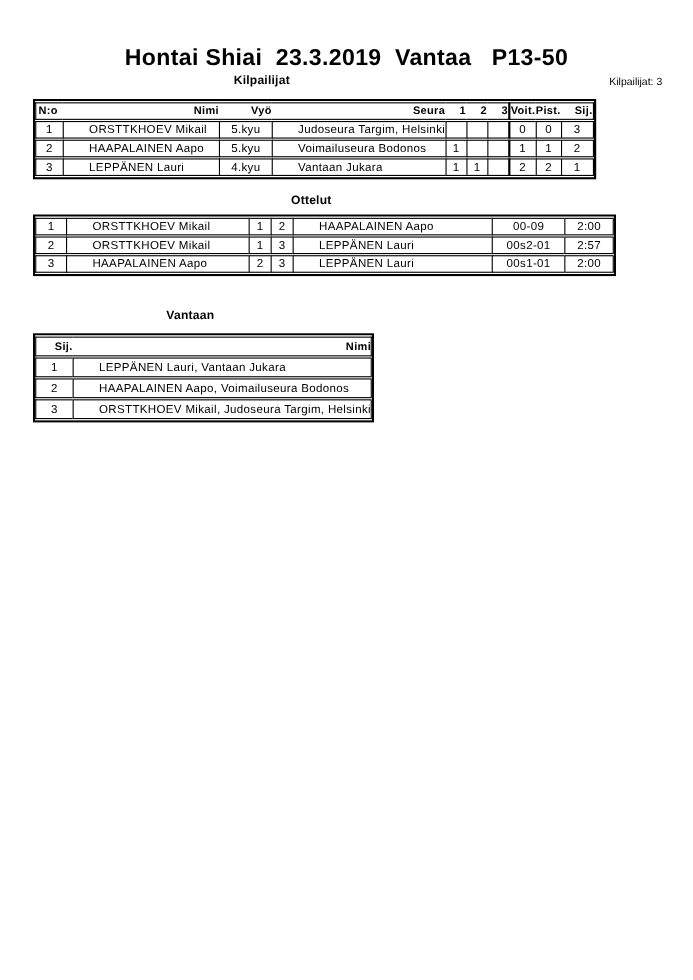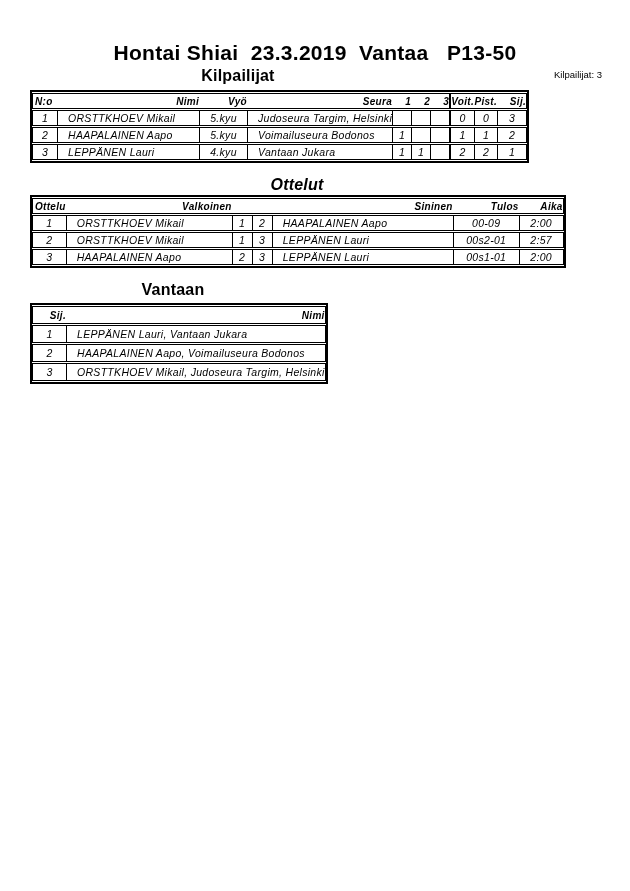--- a/index.html
+++ b/index.html
@@ -9,24 +9,24 @@
     font-family:"Liberation Sans", sans-serif;
     overflow:hidden;
   }
   .page-title {
     position:absolute; top:41px; left:0; width:630px;
     text-align:center; font-size:21px; font-weight:bold;
     white-space:pre; letter-spacing:0.3px;
   }
   .section-label {
     position:absolute; width:200px; text-align:center;
-    font-size:16px; font-weight:bold; letter-spacing:0.2px;
+    font-size:11px; font-weight:bold; letter-spacing:0.2px;
   }
   .lbl-kilpailijat { top:67px; left:138px; }
-  .lbl-ottelut    { top:176px; left:197px;font-style:italic; }
+  .lbl-ottelut    { top:176px; left:183px; }
   .lbl-tulokset   { top:281px; left:73px; }
   .competitors-count {
     position:absolute; top:69px; left:502px; width:100px;
     font-size:9.5px; text-align:right;
   }
   .tbl-wrap { position:absolute; border:2px solid #000; background:#fff; display:inline-block; }
   .tbl-kilpailijat { top:90px;  left:30px; }
   .tbl-ottelut     { top:195px; left:30px; }
   .tbl-tulokset    { top:303px; left:30px; }
   table { border-collapse:separate; border-spacing:0 1px; table-layout:fixed; background:#fff; }
@@ -37,24 +37,24 @@
     vertical-align:middle; overflow:hidden; white-space:nowrap;
   }
   td:last-child { border-right:1px solid #000; }
   th {
     border-left:0; border-right:0;
     font-size:10px; font-weight:bold; text-align:right;
   }
   th:first-child { border-left:1px solid #000; }
   th:last-child  { border-right:1px solid #000; }
   .thick { border-left:2px solid #000 !important; }
-  tr { height:16px;font-style:italic; }
+  tr { height:16px; }
   .tbl-tulokset tr { height:18px; }
   .ac { text-align:center; }
-  .al { text-align:left; padding-left:10px; overflow:visible;margin-top:26px; }
+  .al { text-align:left; padding-left:23px; overflow:visible;margin-top:26px; }
   .hl { text-align:left; padding-left:2px; overflow:visible; }
 </style>
 </head>
 <body>
 
 <div class="page-title">Hontai Shiai  23.3.2019  Vantaa   P13-50</div>
 
 <div class="section-label lbl-kilpailijat">Kilpailijat</div>
 <div class="competitors-count">Kilpailijat: 3</div>
 
@@ -132,29 +132,20 @@
     <colgroup>
       <col style="width:28px">
         <col style="width:166px">
         <col style="width:20px">
         <col style="width:20px">
       <col style="width:181px">
         <col style="width:66px">
         <col style="width:45px">
     </colgroup>
     <tbody>
-        <tr>
-      <th class="hl">Ottelu</th>
-      <th>Valkoinen</th>
-      <th></th>
-      <th></th>
-      <th>Sininen</th>
-      <th>Tulos</th>
-      <th>Aika</th>
-    </tr>
     <tr>
       <td class="ac">1</td>
       <td class="al">ORSTTKHOEV Mikail</td>
       <td class="ac">1</td>
       <td class="ac">2</td>
       <td class="al">HAAPALAINEN Aapo</td>
       <td class="ac">00-09</td>
       <td class="ac">2:00</td>
     </tr>
     <tr>

